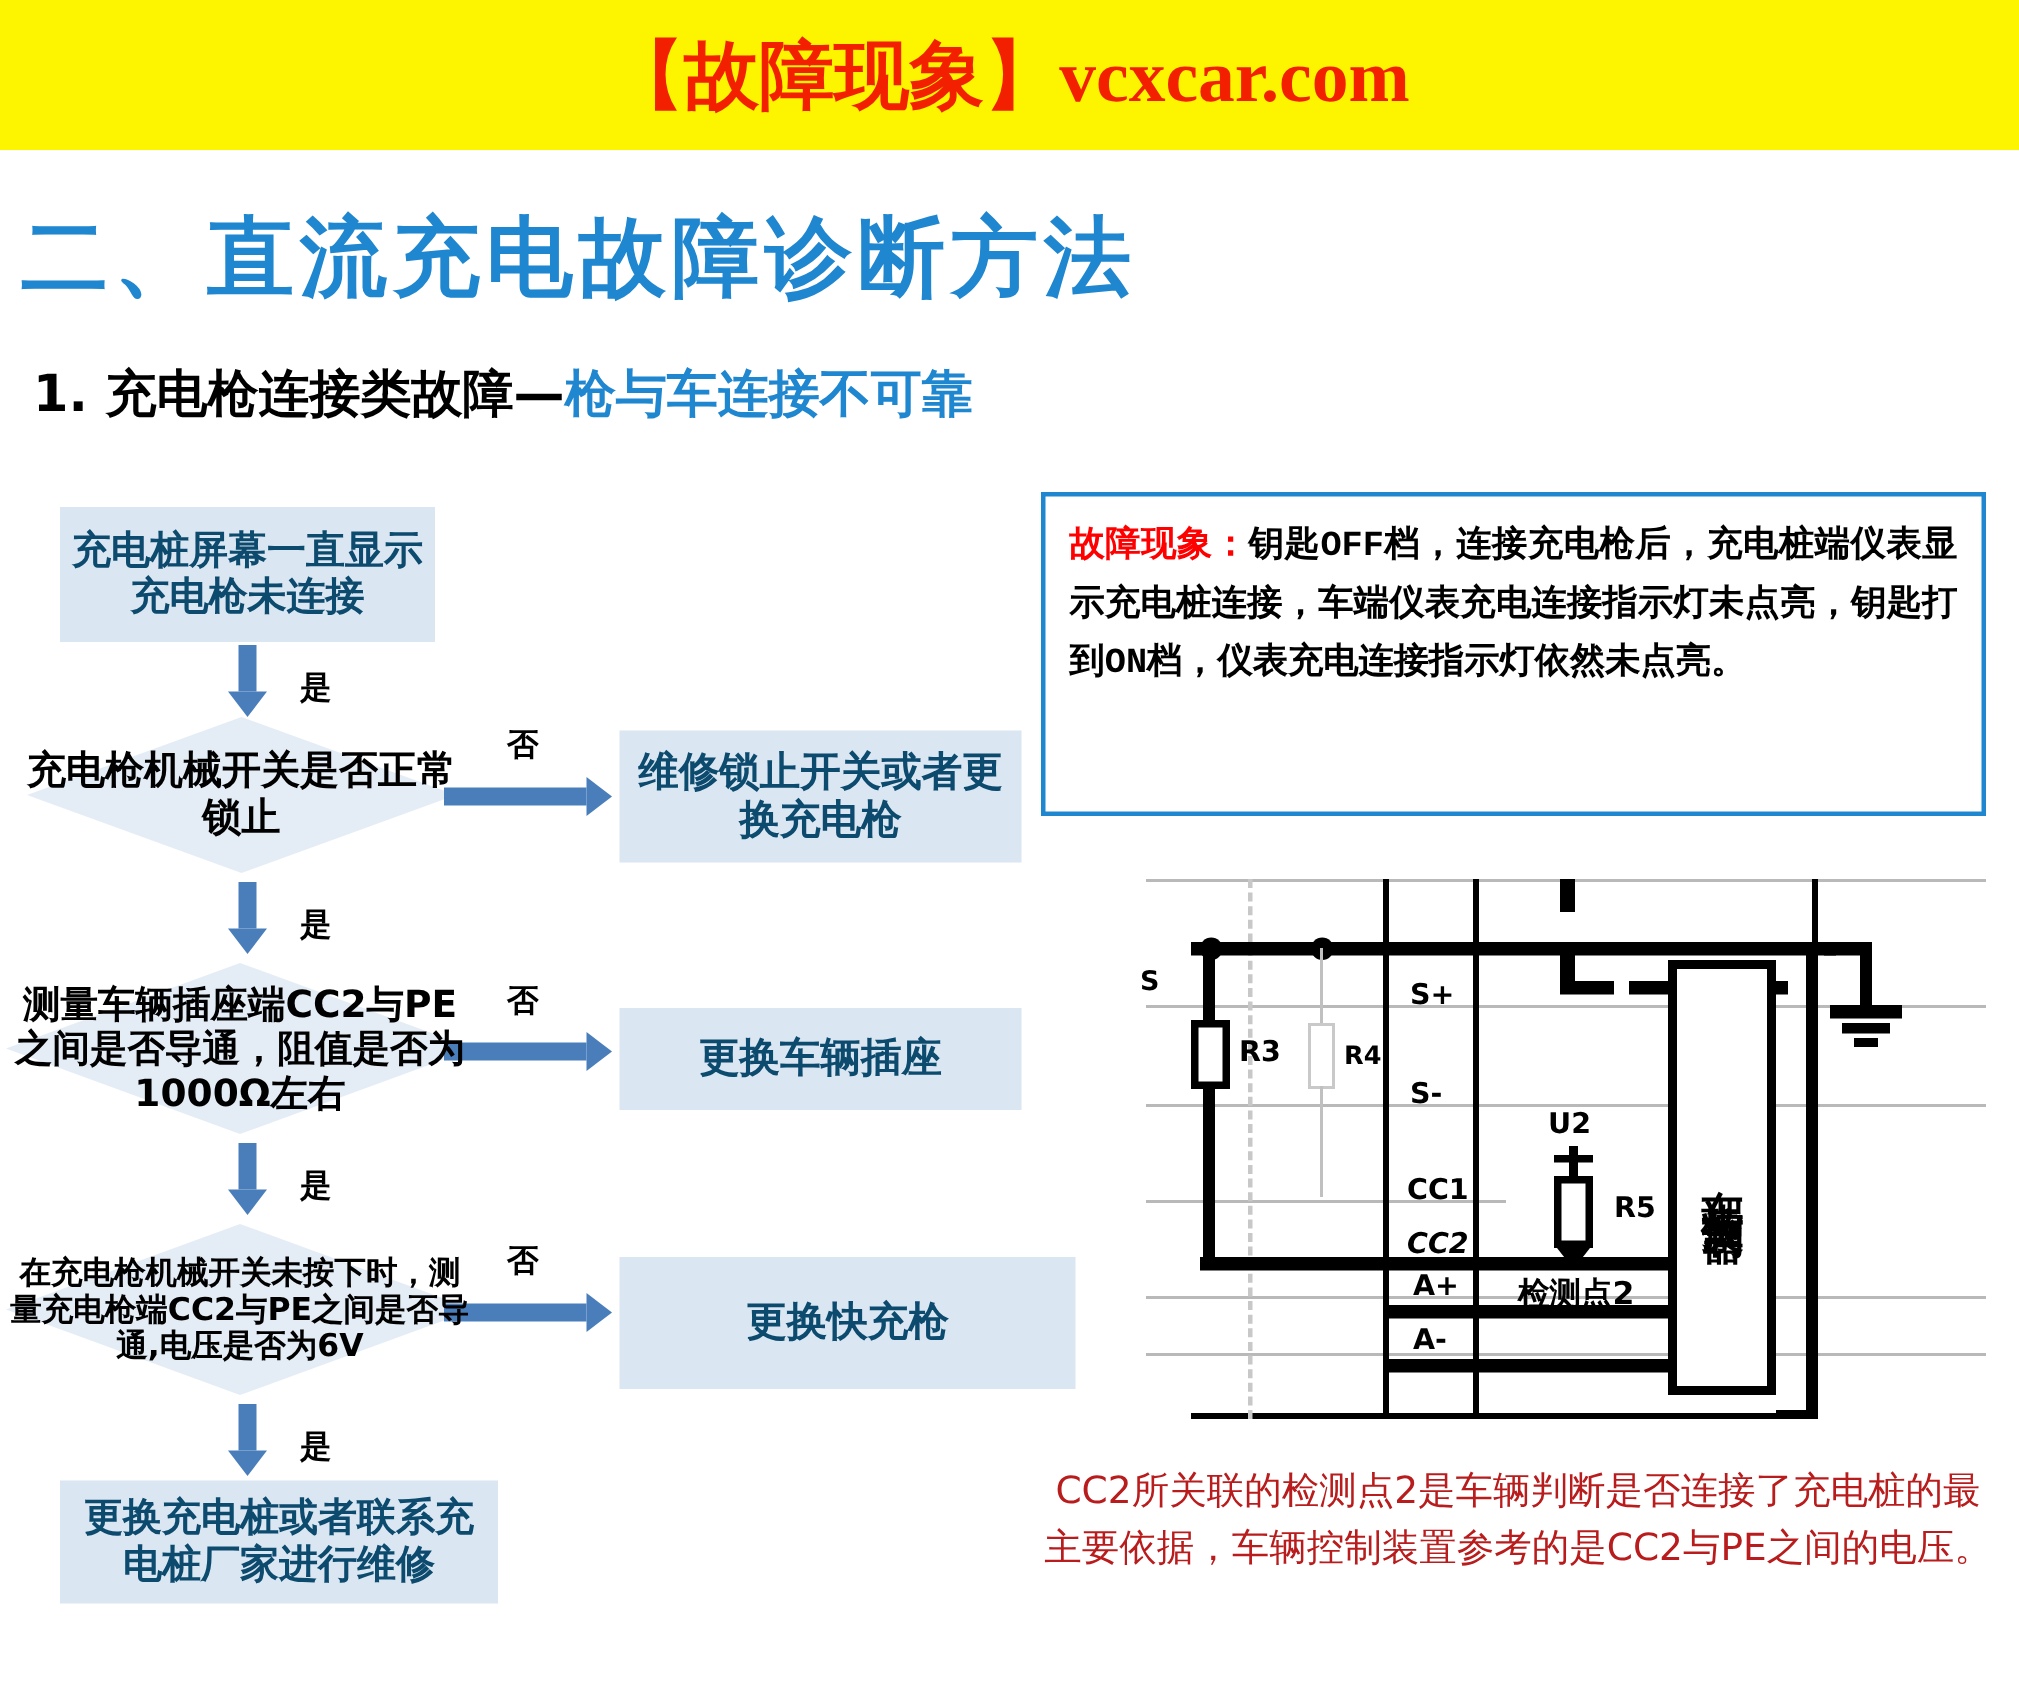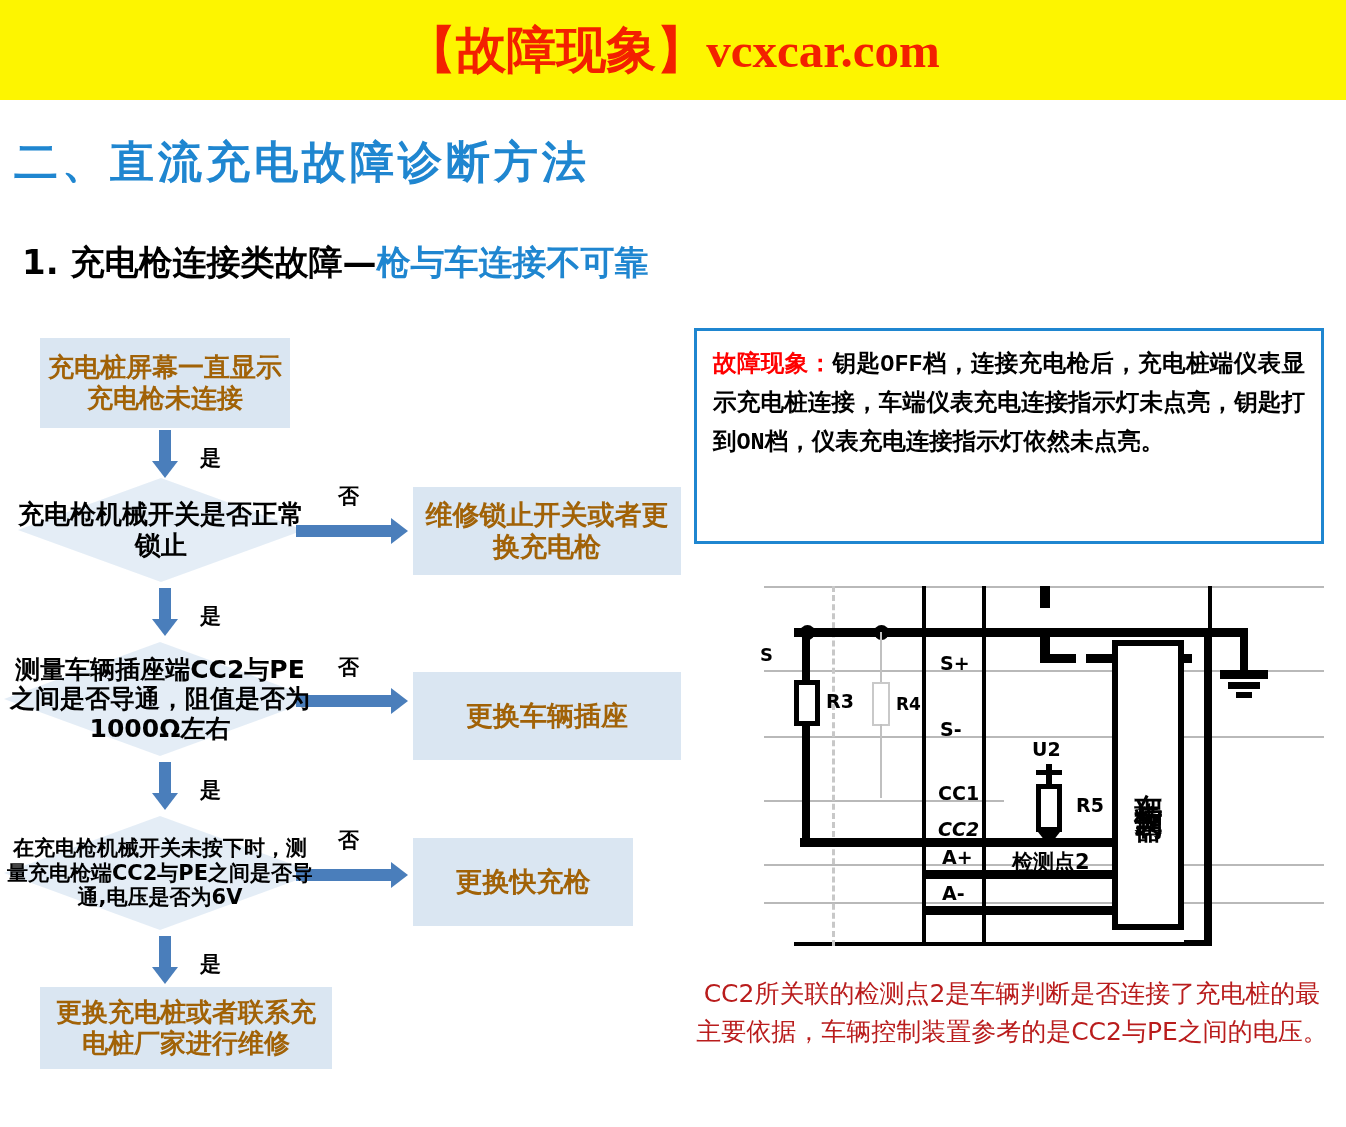--- a/index.html
+++ b/index.html
@@ -26,21 +26,21 @@
     letter-spacing:0px;
     white-space:nowrap;
     line-height:1;
   }
   .banner-text .cn{font-size:50px;}
   .banner-text .url{font-size:49px;font-family:"Liberation Serif","DejaVu Serif",serif;}
 
   
   .h1{
     position:absolute;left:14px;top:133px;
-    font-size:44px;font-weight:bold;color:#1f86d0;
+    font-size:58px;font-weight:bold;color:#1f86d0;
     letter-spacing:4px;
     font-family:"DejaVu Sans","Liberation Sans",sans-serif;
     white-space:nowrap;
   }
   .h2{
     position:absolute;left:22px;top:240px;
     font-size:34px;font-weight:bold;
     font-family:"DejaVu Sans","Liberation Sans",sans-serif;
     white-space:nowrap;
   }
@@ -48,21 +48,21 @@
   .h2 .blue{color:#1f86d0;}
 
   
   .flow{position:absolute;left:0;top:320px;width:700px;height:800px;}
 
   .box{
     position:absolute;
     background:#dae6f2;
     display:flex;align-items:center;justify-content:center;
     text-align:center;
-    font-weight:bold;color:#a16207;
+    font-weight:bold;color:#0c4a6e;
     font-family:"DejaVu Sans","Liberation Sans",sans-serif;
     line-height:1.18;
   }
 
   .diamond{
     position:absolute;
     display:flex;align-items:center;justify-content:center;
     text-align:center;font-weight:bold;color:#000;
     font-family:"DejaVu Sans","Liberation Sans",sans-serif;
     line-height:1.18;
@@ -201,42 +201,42 @@
       <div class="dshape"></div>
       <div class="dtext">测量车辆插座端CC2与PE之间是否导通，阻值是否为1000Ω左右</div>
     </div>
 
     <div class="arrow-right" style="left:296px;top:368px;width:112px;">
       <div class="shaft" style="width:95px;"></div>
       <div class="head" style="left:95px;"></div>
     </div>
     <div class="edge-label" style="left:338px;top:333px;">否</div>
 
-    <div class="box" style="left:413px;top:352px;width:268px;height:88px;font-size:27px;">
+    <div class="box" style="left:413px;top:352px;width:268px;height:68px;font-size:27px;">
       <span>更换车辆插座</span>
     </div>
 
     <div class="arrow-down" style="left:152px;top:442px;height:48px;">
       <div class="shaft" style="height:31px;"></div>
       <div class="head" style="top:31px;"></div>
     </div>
     <div class="edge-label" style="left:200px;top:456px;">是</div>
 
     <div class="diamond" style="left:4px;top:496px;width:312px;height:114px;font-size:21px;">
       <div class="dshape"></div>
       <div class="dtext" style="width:115%;">在充电枪机械开关未按下时，测量充电枪端CC2与PE之间是否导通,电压是否为6V</div>
     </div>
 
     <div class="arrow-right" style="left:296px;top:542px;width:112px;">
       <div class="shaft" style="width:95px;"></div>
       <div class="head" style="left:95px;"></div>
     </div>
     <div class="edge-label" style="left:338px;top:506px;">否</div>
 
-    <div class="box" style="left:413px;top:518px;width:220px;height:88px;font-size:27px;">
+    <div class="box" style="left:413px;top:518px;width:304px;height:88px;font-size:27px;">
       <span>更换快充枪</span>
     </div>
 
     <div class="arrow-down" style="left:152px;top:616px;height:48px;">
       <div class="shaft" style="height:31px;"></div>
       <div class="head" style="top:31px;"></div>
     </div>
     <div class="edge-label" style="left:200px;top:630px;">是</div>
 
     <div class="box" style="left:40px;top:667px;width:292px;height:82px;font-size:26px;padding:0 6px;box-sizing:border-box;">

